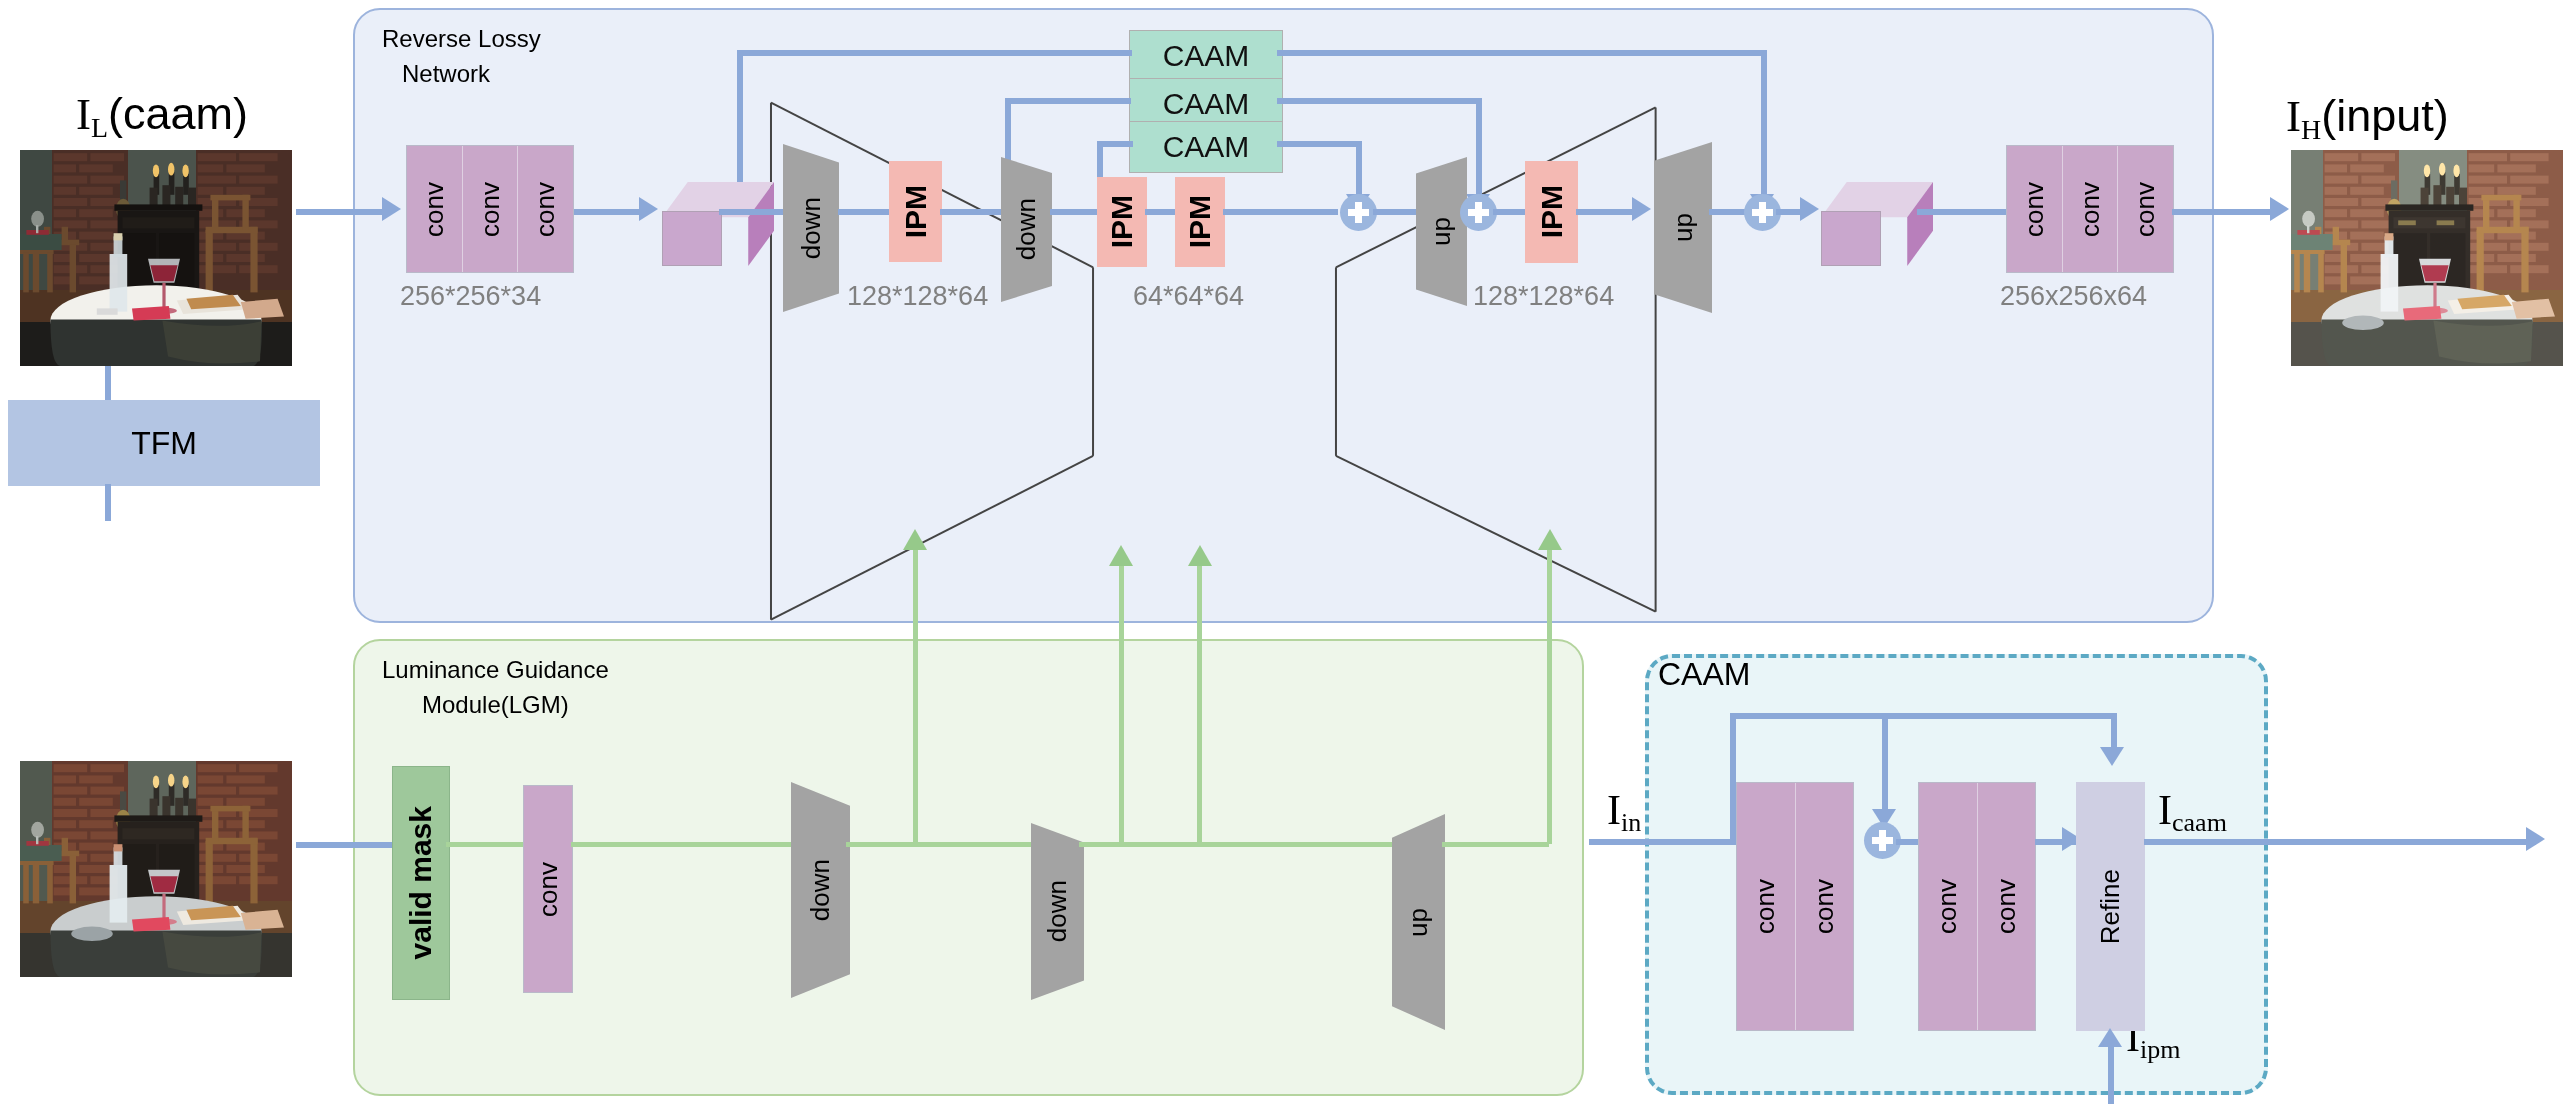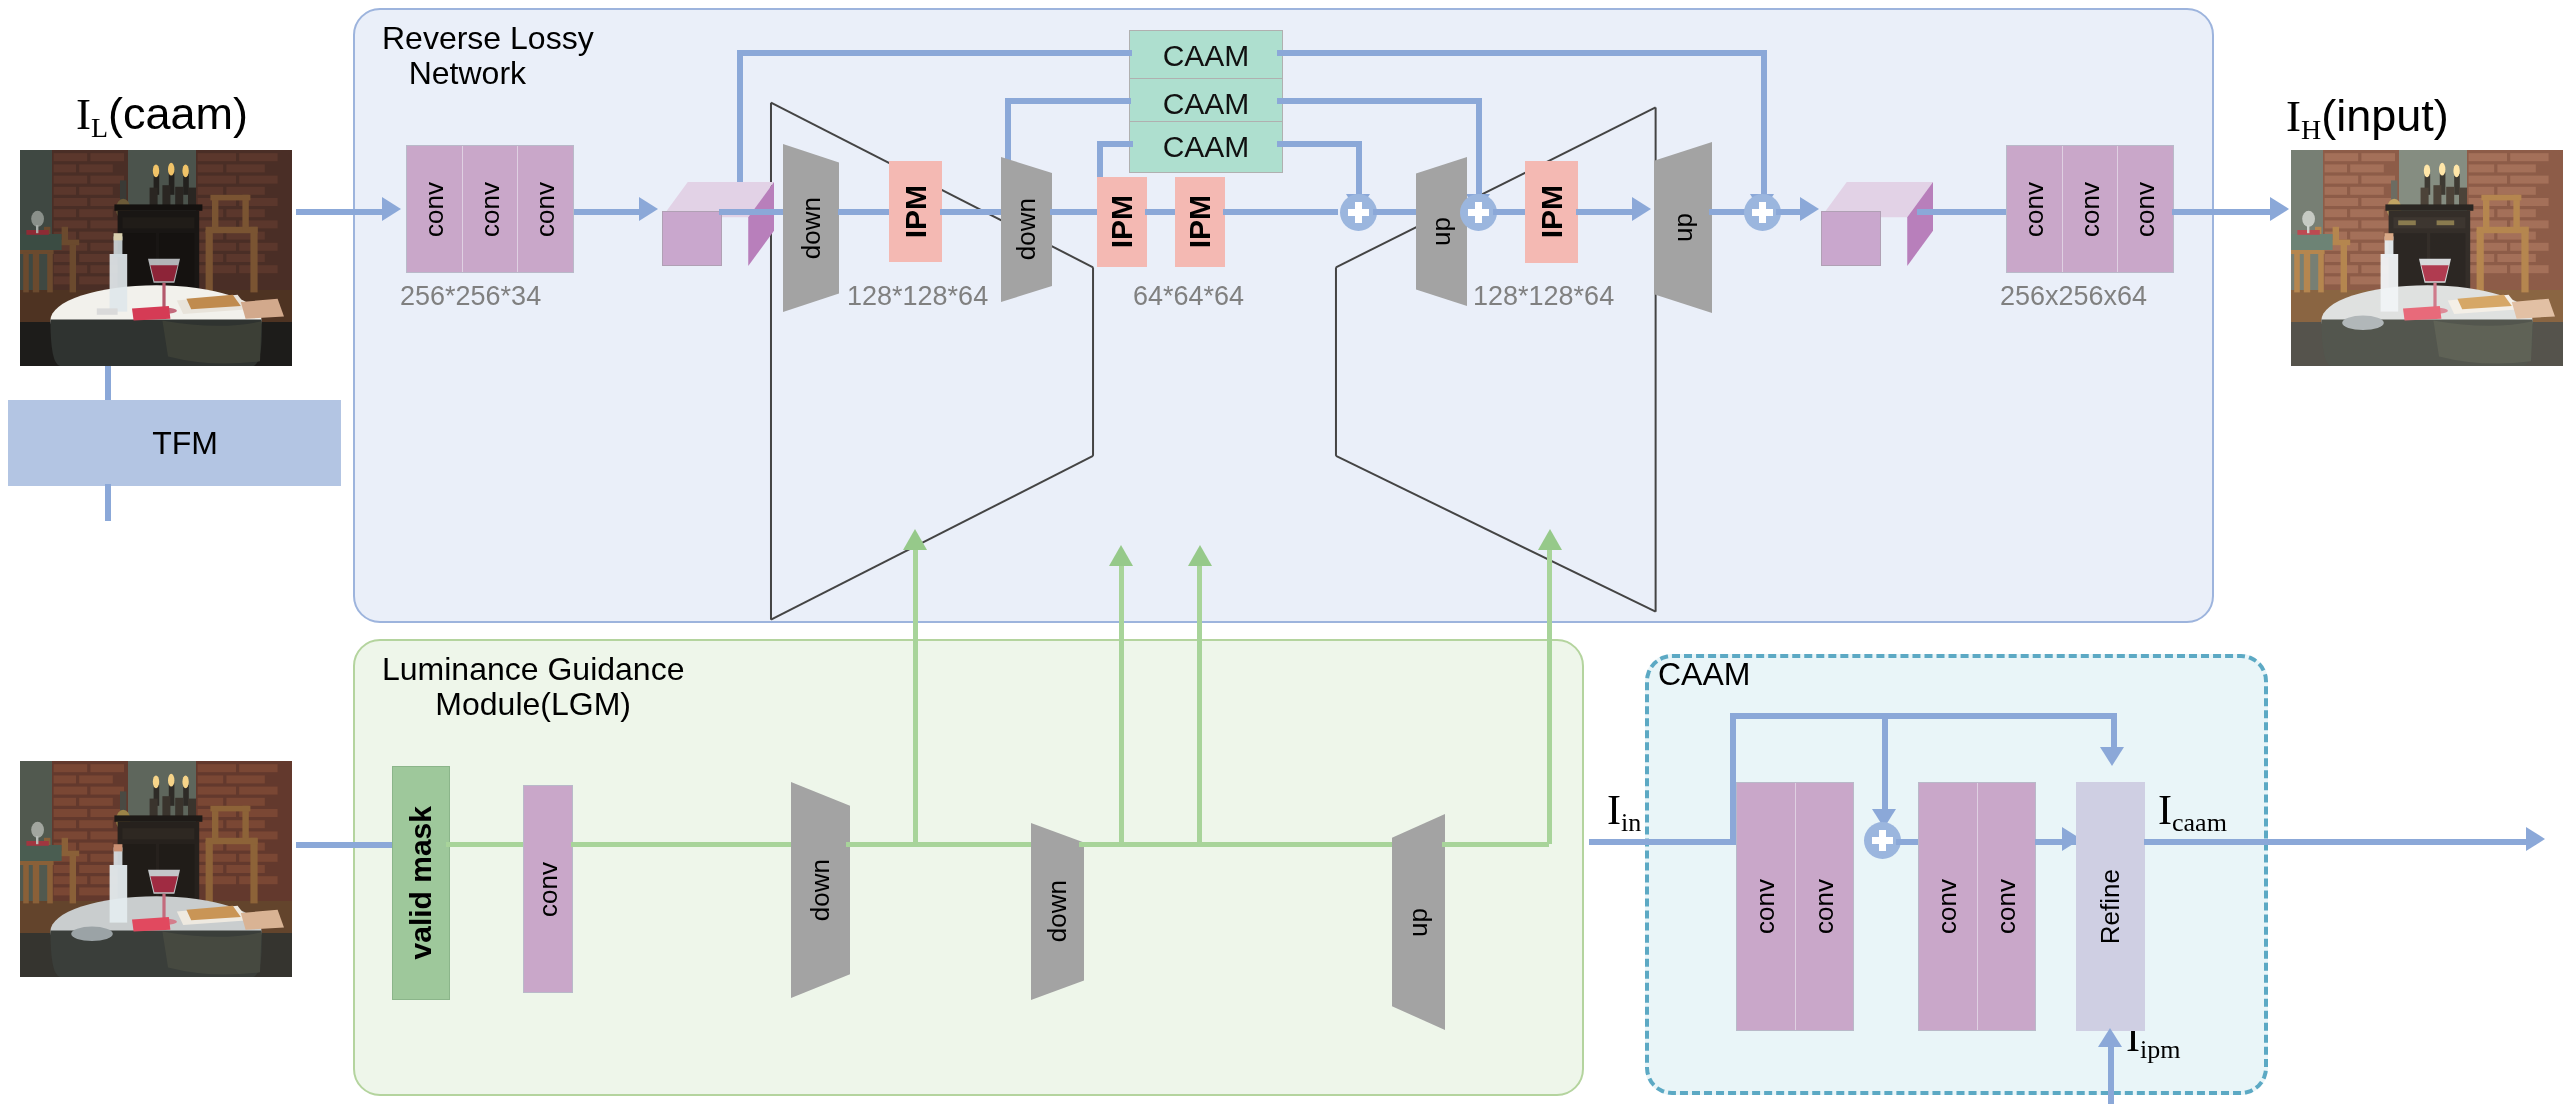--- a/index.html
+++ b/index.html
@@ -10,21 +10,21 @@
 
   
   .panel{position:absolute;box-sizing:border-box;}
   #rln-panel{left:353px;top:8px;width:1861px;height:615px;
     background:#eaeff9;border:2.4px solid #9db4dd;border-radius:27px;}
   #lgm-panel{left:353px;top:639px;width:1231px;height:457px;
     background:#eef6ea;border:2.4px solid #b4d49e;border-radius:27px;}
   #caam-panel{left:1645px;top:654px;width:623px;height:441px;
     background:#e9f5f8;border:4px dashed #5ca9c4;border-radius:27px;}
 
-  .panel-title{position:absolute;color:#000;font-size:32px;line-height:35px;white-space:pre;}
+  .panel-title{position:absolute;color:#000;font-size:24px;line-height:35px;white-space:pre;}
 
   
   .convgrp{position:absolute;display:flex;background:#c9a7c9;
       border:0.8px solid #b9b9c9;box-sizing:border-box;}
   .convcell{flex:1;border-right:0.8px solid #dfd0e2;display:flex;align-items:center;justify-content:center;}
   .convcell:last-child{border-right:none;}
   .vlabel{writing-mode:vertical-rl;transform:rotate(180deg);
       font-size:26px;color:#000;letter-spacing:0px;white-space:nowrap;}
   .vlabel.big{font-size:30px;font-weight:bold;}
 
@@ -207,21 +207,21 @@
     <ellipse cx="180" cy="201" rx="16" ry="4" fill="#c36a7c"></ellipse>
     <path d="M196 188 L272 181 L286 199 L204 205 Z" fill="#e8e3da"></path>
     <path d="M208 186 L266 181 L276 195 L214 199 Z" fill="#c08b4e"></path>
     <path d="M140 198 L186 195 L188 211 L142 213 Z" fill="#d53b55"></path>
     <rect x="96" y="198" width="26" height="8" fill="#dadada"></rect>
     <path d="M276 190 L322 186 L330 208 L282 211 Z" fill="#d2a98c"></path>
   </svg>
 </div>
 
 <div class="vline" style="left:105px;top:366px;height:35px;"></div>
-<div class="tfm" style="left:8px;top:400px;width:312px;height:86px;padding-left:21px;">
+<div class="tfm" style="left:8px;top:400px;width:312px;height:86px;">
   <span>TFM</span>
 </div>
 <div class="vline" style="left:105px;top:484px;height:37px;"></div>
 
 <div class="photo" style="left:20px;top:761px;width:272px;height:216px;">
   <svg width="272" height="216" viewBox="0 0 340 270">
     <rect width="340" height="270" fill="#35342f"></rect>
     <rect x="0" y="0" width="65" height="175" fill="#51594f"></rect>
     <rect x="40" y="0" width="95" height="185" fill="#63392d"></rect>
     <g fill="#7a4734">

